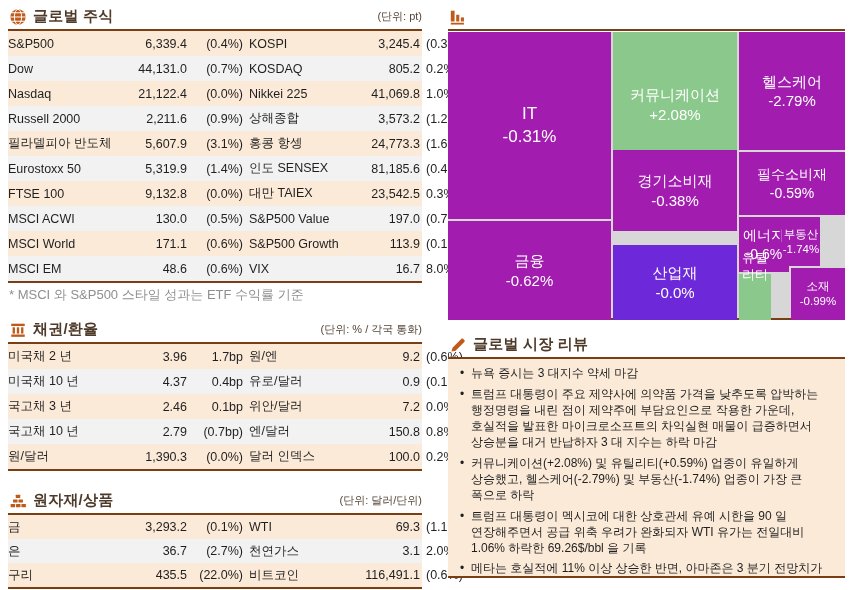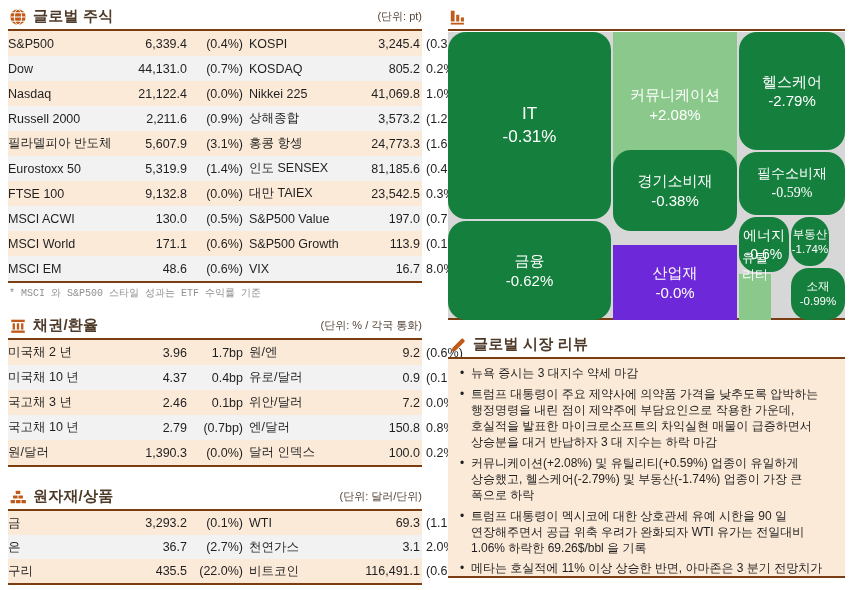--- a/index.html
+++ b/index.html
@@ -18,44 +18,44 @@
 
   
   .tbl { width:100%; }
   .trow { display:grid; grid-template-columns:113px 72px 56px 93px 84px 1fr; align-items:center; height:25px; font-size:12.5px; color:#1f1f1f; }
   .trow:nth-child(odd)  { background:#fcead9; }
   .trow:nth-child(even) { background:#f2f2f2; }
   .tbl.bottomline { border-bottom:2px solid #7a3e12; }
   .tn  { font-weight:normal; white-space:nowrap; }
   .tv, .tp { text-align:right; padding-right:6px; white-space:nowrap; }
   .tp.last { padding-right:4px; }
-  .footnote { font-size:10px; color:#8f8f8f; margin:3px 0 0 1px;font-family:Liberation Mono, monospace; }
+  .footnote { font-size:13px; color:#8f8f8f; margin:3px 0 0 1px; }
 
   .sec-bonds { margin-top:15px; }
   .sec-comm  { margin-top:19px; }
   .sec-comm .trow { height:24px; }
 
   
   .tmap { position:relative; width:397px; height:288px; background:#d7d7d7; border-bottom:2px solid #7a3e12; margin-top:1px; }
   .tile { position:absolute; display:flex; flex-direction:column; align-items:center; justify-content:center; color:#fff; text-align:center; line-height:1.3; }
   .tile .tname, .tile .tpct { display:block; }
-  .c-red   { background:#15803d;border-radius:18px; }
+  .c-red   { background:#a21caf; }
   .c-green { background:#8bc88b; }
   .c-tan   { background:#6d28d9; }
   .f17 { font-size:17px; } .f15 { font-size:15px; } .f14 { font-size:14px; }
   .f13 { font-size:13px; } .f11 { font-size:11.5px; }
   #t-it     { left:0;   top:0;     width:163px; height:187px; }
   #t-fin    { left:0;   top:189px; width:163px; height:99px;  }
   #t-comm   { left:165px; top:0;     width:124px; height:145px; }
   #t-cdisc  { left:165px; top:118px; width:124px; height:81px;  }
   #t-ind    { left:165px; top:213px; width:124px; height:75px;  }
   #t-health { left:291px; top:0;     width:106px; height:118px; }
-  #t-stap   { left:291px; top:120px; width:106px; height:63px;font-family:Liberation Serif, serif;  }
+  #t-stap   { left:291px; top:120px; width:106px; height:63px;  }
   #t-enrg   { left:291px; top:185px; width:50px;  height:55px;  }
-  #t-rest   { left:343px; top:185px; width:38px;  height:49px;  }
+  #t-rest   { left:334px; top:185px; width:38px;  height:49px;  }
   #t-util   { left:291px; top:242px; width:32px;  height:46px;gap:44px;  }
   #t-matl   { left:343px; top:236px; width:54px;  height:52px;  }
 
   
   .sec-review { margin-top:14px; }
   .review-body { background:#fcead9; border-bottom:2px solid #7a3e12; padding:7px 10px 6px 10px; height:219px; overflow:hidden; }
   .bullet { position:relative; padding-left:13px; font-size:12px; line-height:1.33; color:#1f1f1f; margin-bottom:5px; word-break:keep-all; }
   .bullet .dot { position:absolute; left:2px; top:0; }
 </style>
 </head>

